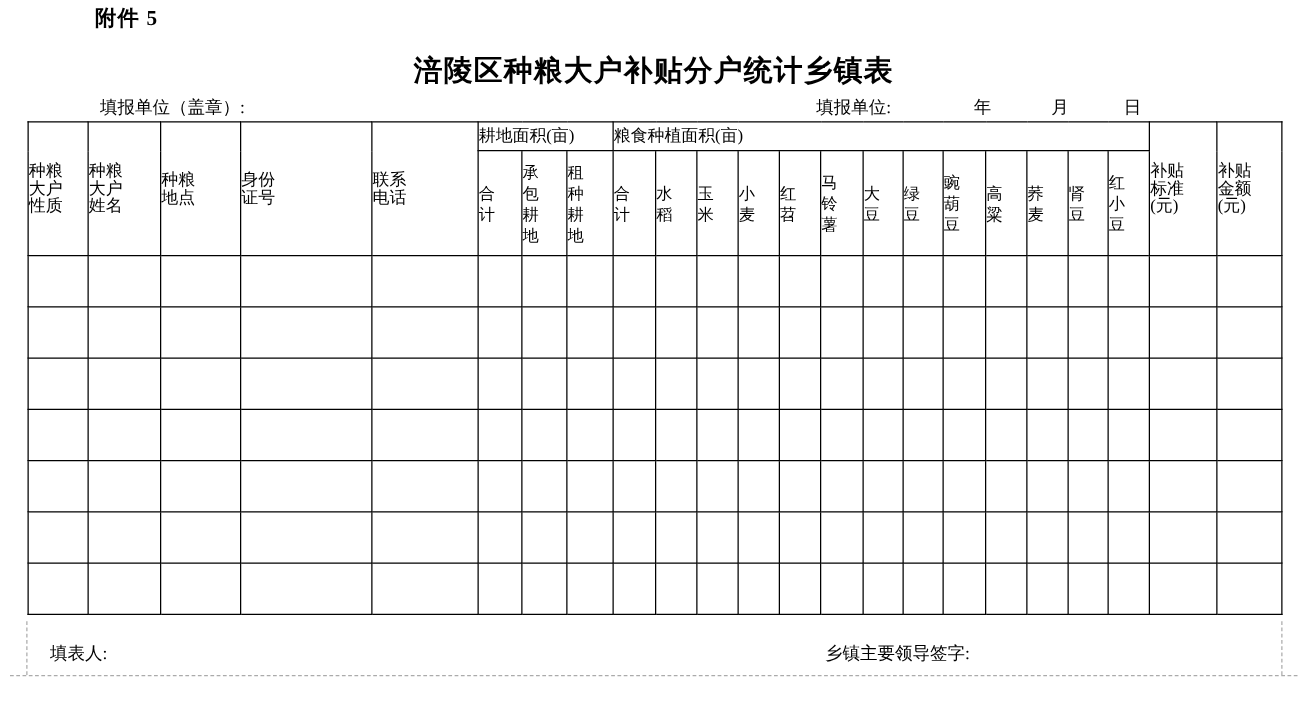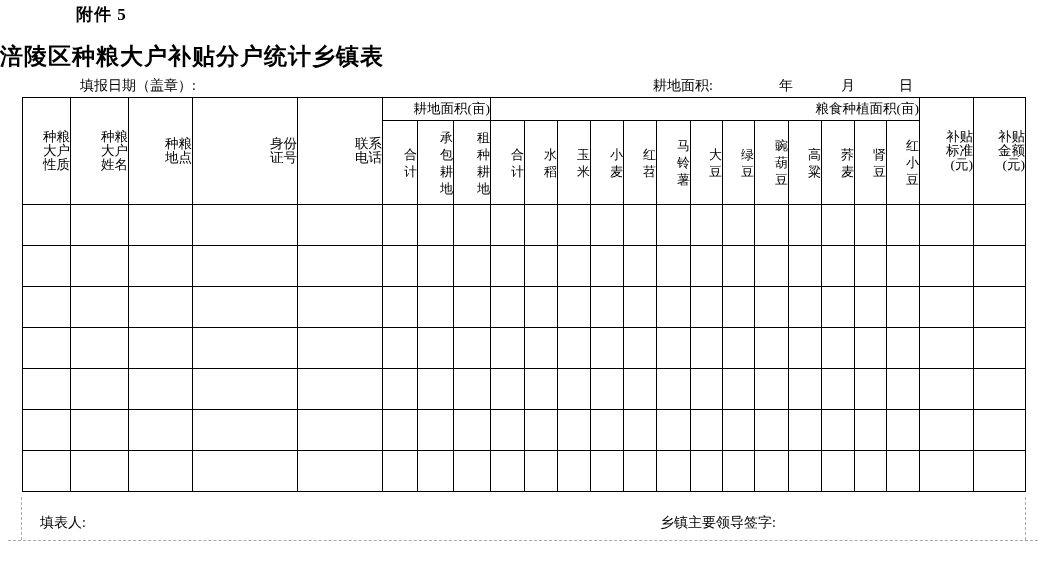--- a/index.html
+++ b/index.html
@@ -19,21 +19,21 @@
     top: 3px;
     font-size: 17px;
     font-weight: bold;
     letter-spacing: 1px;
   }
   .title {
     position: absolute;
     left: 0;
     top: 41px;
     width: 100%;
-    text-align: left;
+    text-align: center;
     font-size: 23px;
     font-weight: bold;
     letter-spacing: 1px;
   }
   .meta { position: absolute; top: 77px; left: 0; width: 100%; height: 20px; font-size: 14px; }
   .meta-unit { position: absolute; left: 80px; top: 0; }
   .meta-date { position: absolute; left: 653px; top: 0; }
   .meta-year { position: absolute; left: 779px; top: 0; }
   .meta-month { position: absolute; left: 841px; top: 0; }
   .meta-day { position: absolute; left: 899px; top: 0; }
@@ -47,21 +47,21 @@
     width: 1004px;
   }
   table.form th, table.form td {
     border: 1px solid #000000;
     padding: 0;
   }
   table.form th {
     font-weight: normal;
     font-size: 13px;
     line-height: 17px;
-    text-align: right;
+    text-align: left;
     vertical-align: middle;
     white-space: pre-line;
   }
   tr.group-row { height: 23px; }
   tr.group-row th { font-size: 13.5px; line-height: 14px; }
   tr.sub-row { height: 84px; }
   tbody.grid tr { height: 41px; }
   tbody.grid td { background: #ffffff; }
 
   .footer-label { position: absolute; top: 514px; font-size: 14px; }
@@ -89,22 +89,22 @@
 </head>
 <body>
 
 <div class="page">
 
   <div class="attachment">附件 5</div>
 
   <div class="title">涪陵区种粮大户补贴分户统计乡镇表</div>
 
   <div class="meta">
-    <span class="meta-unit">填报日期（盖章）:</span>
-    <span class="meta-date">耕地面积:</span>
+    <span class="meta-unit">填报单位（盖章）:</span>
+    <span class="meta-date">填报单位:</span>
     <span class="meta-year">年</span>
     <span class="meta-month">月</span>
     <span class="meta-day">日</span>
   </div>
 
   <table class="form">
     <colgroup>
       <col style="width:48px">
         <col style="width:58px">
         <col style="width:64px">

